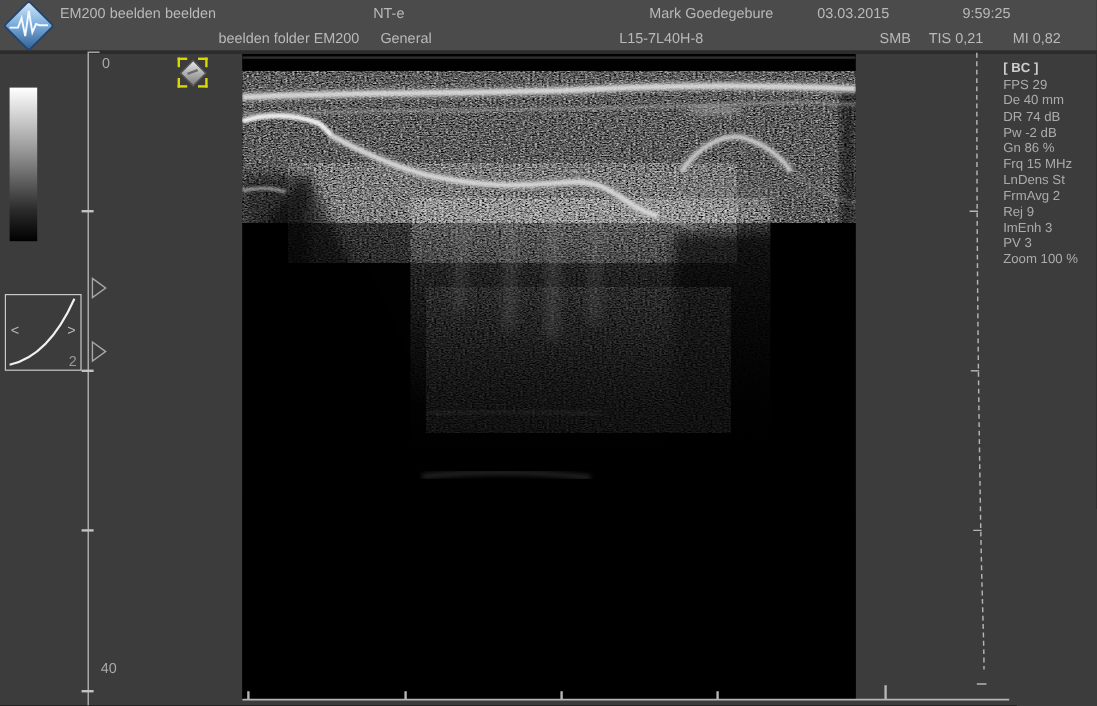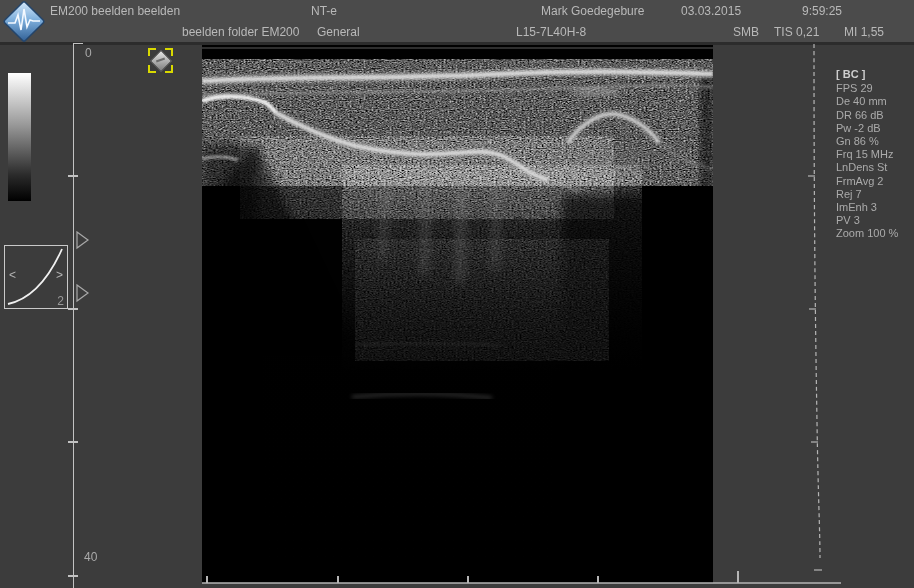--- a/index.html
+++ b/index.html
@@ -8,21 +8,21 @@
     background:#3c3c3c;
     font-family:"Liberation Sans", sans-serif;
     -webkit-font-smoothing:antialiased;
   }
   .abs{position:absolute;}
   
   .topbar{left:0;top:0;width:914px;height:42px;background:#4b4b4b;}
   .topbar-seam{left:0;top:42px;width:914px;height:3px;background:#2c2c2c;}
   .tb-text{position:absolute;font-size:12px;color:#b9b9b9;white-space:nowrap;line-height:14px;}
   
-  .params{left:836px;top:68px;width:78px;color:#ababab;font-size:11px;line-height:13.2px;}
+  .params{left:836px;top:51px;width:78px;color:#ababab;font-size:11px;line-height:13.2px;}
   .params .mode{color:#cecece;font-weight:bold;margin-bottom:1px;}
   .param{white-space:nowrap;}
   
   .graybar{left:8px;top:73px;width:23px;height:128px;
     background:linear-gradient(#ffffff,#9a9a9a 40%,#2a2a2a 80%,#000);}
   .gamma{left:4px;top:245px;width:62px;height:62px;border:1px solid #c9c9c9;}
   .gamma-arrow{position:absolute;top:22px;color:#b5b5b5;font-size:12px;line-height:14px;cursor:pointer;}
   .gamma-arrow.left{left:4px;}
   .gamma-arrow.right{right:4px;}
   .gamma-value{position:absolute;right:3px;bottom:0px;color:#9a9a9a;font-size:12px;}
@@ -68,21 +68,21 @@
 <span class="tb-text" style="left:541px;top:4px;">Mark Goedegebure</span>
 <span class="tb-text" style="left:681px;top:4px;">03.03.2015</span>
 <span class="tb-text" style="left:802px;top:4px;">9:59:25</span>
 
 <span class="tb-text" style="left:182px;top:25px;">beelden folder EM200</span>
 <span class="tb-text" style="left:317px;top:25px;">General</span>
 <span class="tb-text" style="left:516px;top:25px;">L15-7L40H-8</span>
 <span class="tb-text" style="left:681px;top:25px;margin-top:21px;">3.4.1</span>
 <span class="tb-text" style="left:733px;top:25px;">SMB</span>
 <span class="tb-text" style="left:774px;top:25px;">TIS 0,21</span>
-<span class="tb-text" style="left:844px;top:25px;">MI 1,55</span>
+<span class="tb-text" style="left:844px;top:25px;">MI 0,82</span>
 
 <div class="abs graybar"></div>
 
 <div class="abs gamma">
   <svg width="60" height="60" viewBox="0 0 60 60">
     <path d="M3,58 C26,53 44,32 57,3" fill="none" stroke="#f0f0f0" stroke-width="1.8"></path>
   </svg>
   <span class="gamma-arrow left">&lt;</span>
   <span class="gamma-arrow right">&gt;</span>
   <span class="gamma-value">2</span>
@@ -203,23 +203,23 @@
   <line x1="138" y1="6" x2="138" y2="13" stroke="#b5b5b5" stroke-width="2"></line>
   <line x1="268" y1="6" x2="268" y2="13" stroke="#b5b5b5" stroke-width="2"></line>
   <line x1="398" y1="6" x2="398" y2="13" stroke="#b5b5b5" stroke-width="2"></line>
   <line x1="538" y1="1" x2="538" y2="13" stroke="#b5b5b5" stroke-width="2"></line>
 </svg>
 
 <div class="abs params">
   <div class="param mode">[ BC ]</div>
   <div class="param">FPS 29</div>
   <div class="param">De 40 mm</div>
-  <div class="param">DR 66 dB</div>
+  <div class="param">DR 74 dB</div>
   <div class="param">Pw -2 dB</div>
   <div class="param">Gn 86 %</div>
   <div class="param">Frq 15 MHz</div>
   <div class="param">LnDens St</div>
   <div class="param">FrmAvg 2</div>
-  <div class="param">Rej 7</div>
+  <div class="param">Rej 9</div>
   <div class="param">ImEnh 3</div>
   <div class="param">PV 3</div>
   <div class="param">Zoom 100 %</div>
 </div>
 
 </body></html>

